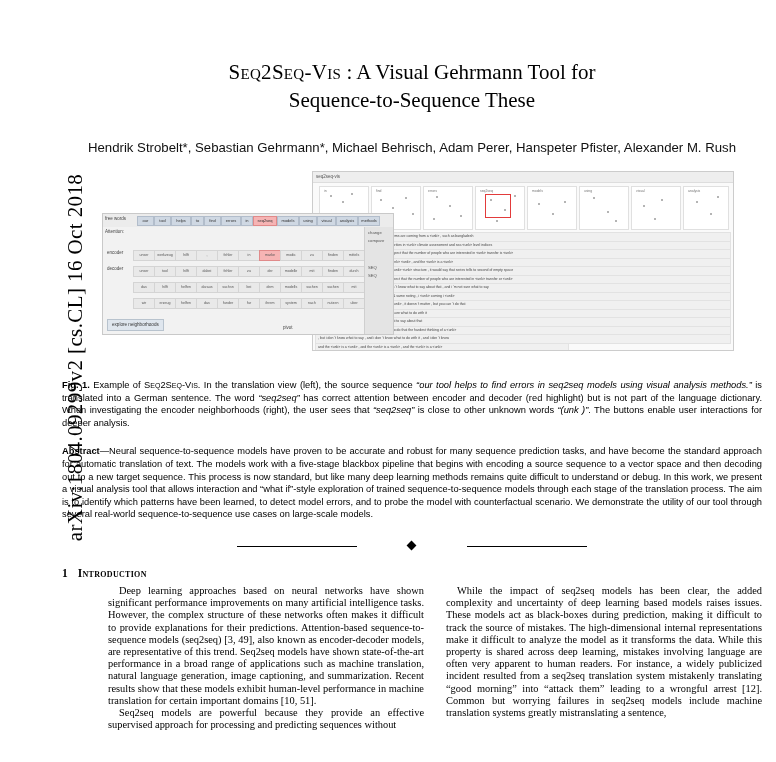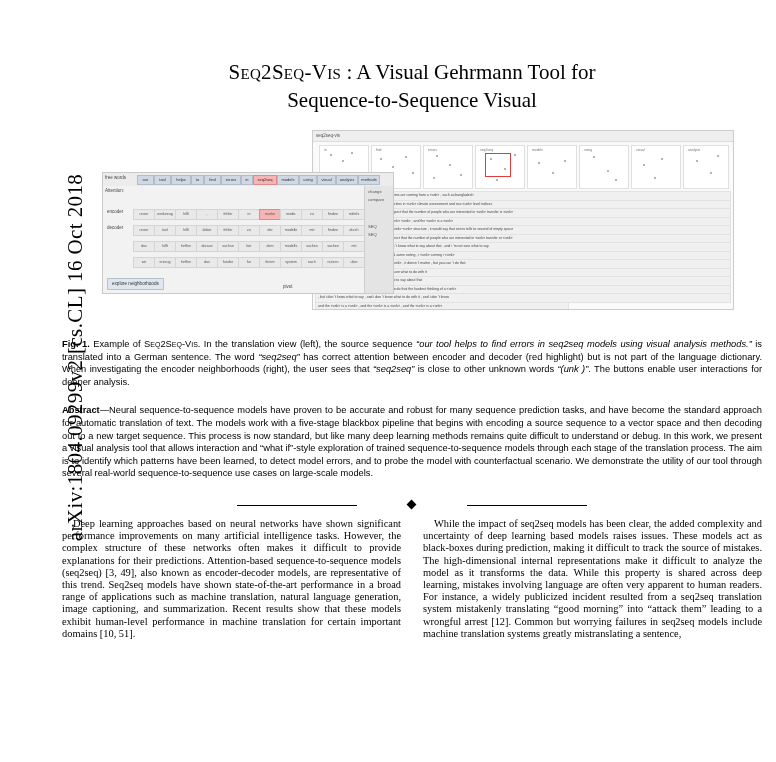--- a/index.html
+++ b/index.html
@@ -250,20 +250,21 @@
     font-size: 11.5px;
     font-weight: bold;
   }
   .section-head .num { margin-right: 10px; }
   .section-head .sc { font-variant: small-caps; letter-spacing: .3px; }
 
   .cols {
     margin-top: 6px;
     display: flex;
     gap: 22px;
+    margin-left: 46px;
   }
   .col {
     width: 339px;
     font-family: "Liberation Serif", serif;
     font-size: 10.4px;
     line-height: 12.2px;
     text-align: justify;
     hyphens: auto;
   }
   .col p { margin: 0; text-indent: 11px; }
@@ -271,23 +272,24 @@
 </style>
 </head>
 <body>
 
 <div id="arxiv-stamp">arXiv:1804.09299v2  [cs.CL]  16 Oct 2018</div>
 
 <div id="page">
 
   <div class="title">
     <span class="sc">Seq2Seq-Vis</span><span> : A Visual Gehrmann Tool for</span>
-    <span class="title-line2">Sequence-to-Sequence Visual</span>
-  </div>
-
+    <span class="title-line2">Sequence-to-Sequence These</span>
+  </div>
+
+  <div class="authors">Hendrik Strobelt*, Sebastian Gehrmann*, Michael Behrisch, Adam Perer, Hanspeter Pfister, Alexander M. Rush</div>
 
   <div id="figure">
 
     <div id="fig-right">
       <div class="rtop">seq2seq-vis</div>
 
       <div class="scatter" style="left:6px; top:14px; width:48px; height:42px;">
         <div class="dot" style="left:10px;top:8px"></div>
           <div class="dot" style="left:22px;top:14px"></div>
         <div class="dot" style="left:31px;top:6px"></div>
@@ -449,22 +451,26 @@
   <div class="abstract">
     <b>Abstract</b><span>—</span><span>Neural sequence-to-sequence models have proven to be accurate and robust for many sequence prediction tasks, and have become the standard approach for automatic translation of text. The models work with a five-stage blackbox pipeline that begins with encoding a source sequence to a vector space and then decoding out to a new target sequence. This process is now standard, but like many deep learning methods remains quite difficult to understand or debug. In this work, we present a visual analysis tool that allows interaction and “what if”-style exploration of trained sequence-to-sequence models through each stage of the translation process. The aim is to identify which patterns have been learned, to detect model errors, and to probe the model with counterfactual scenario. We demonstrate the utility of our tool through several real-world sequence-to-sequence use cases on large-scale models.</span>
   </div>
 
   <div class="rule-wrap">
     <div class="line l"></div>
     <div class="dia"></div>
     <div class="line r"></div>
   </div>
 
+  <div class="section-head">
+    <span class="num">1</span><span class="sc">Introduction</span>
+  </div>
 
   <div class="cols">
     <div class="col">
       <p class="first">Deep learning approaches based on neural networks have shown significant performance improvements on many artificial intelligence tasks. However, the complex structure of these networks often makes it difficult to provide explanations for their predictions. Attention-based sequence-to-sequence models (seq2seq) [3, 49], also known as encoder-decoder models, are representative of this trend. Seq2seq models have shown state-of-the-art performance in a broad range of applications such as machine translation, natural language generation, image captioning, and summarization. Recent results show that these models exhibit human-level performance in machine translation for certain important domains [10, 51].</p>
+      <p>Seq2seq models are powerful because they provide an effective supervised approach for processing and predicting sequences without</p>
     </div>
     <div class="col">
       <p>While the impact of seq2seq models has been clear, the added complexity and uncertainty of deep learning based models raises issues. These models act as black-boxes during prediction, making it difficult to track the source of mistakes. The high-dimensional internal representations make it difficult to analyze the model as it transforms the data. While this property is shared across deep learning, mistakes involving language are often very apparent to human readers. For instance, a widely publicized incident resulted from a seq2seq translation system mistakenly translating “good morning” into “attack them” leading to a wrongful arrest [12]. Common but worrying failures in seq2seq models include machine translation systems greatly mistranslating a sentence,</p>
     </div>
   </div>
 </div>
 
 </body></html>

